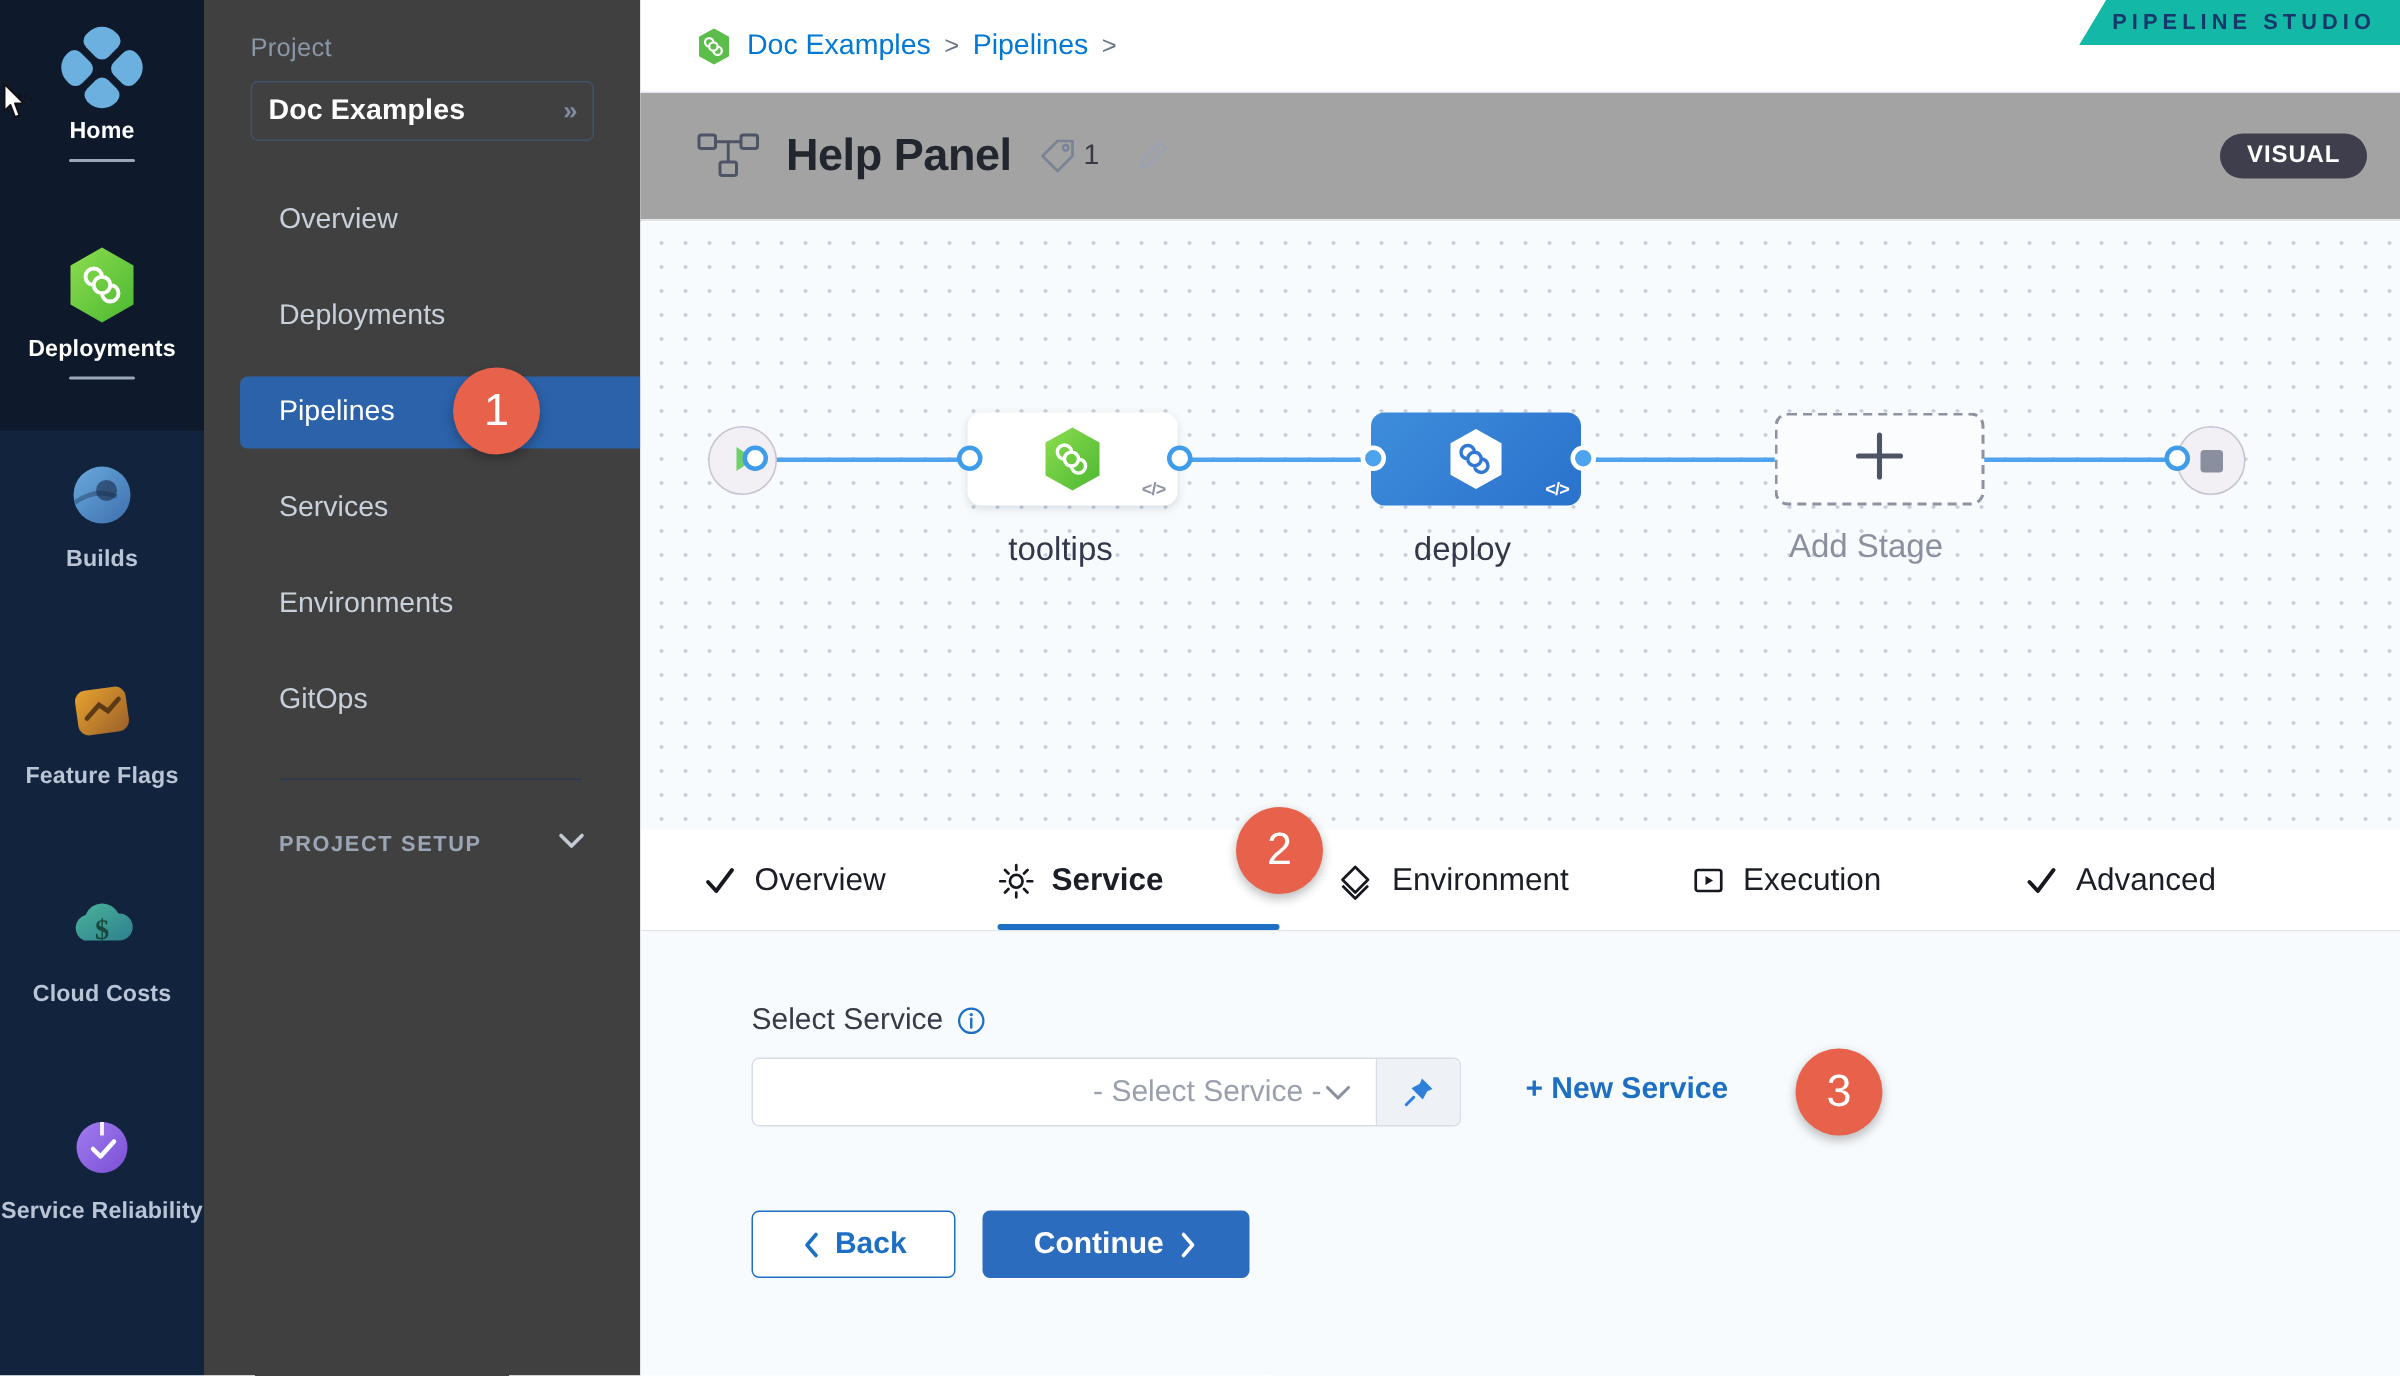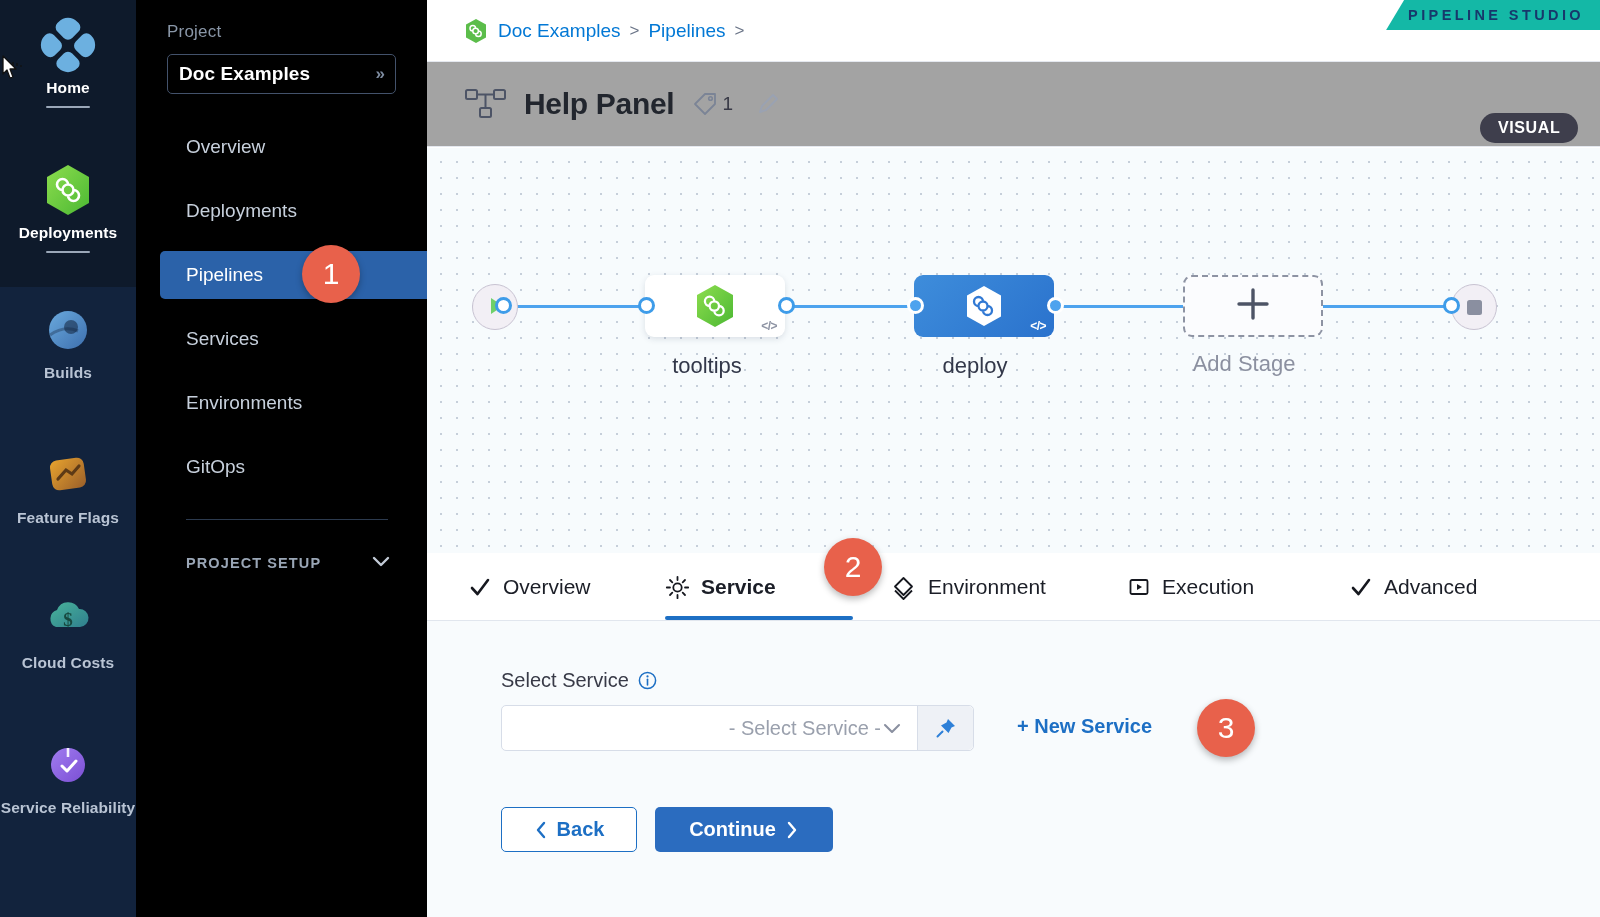--- a/index.html
+++ b/index.html
@@ -45,21 +45,21 @@
   .ico-home i:nth-child(4) { border-bottom-right-radius: 13px; }
 
   .hexwrap { width: 50px; height: 54px; margin: 0 auto; position: relative; }
 
   
   .cursor { position: absolute; left: 0px; top: 54px; width: 26px; height: 32px; }
 
   
   .proj {
     position: absolute; left: 136px; top: 0; width: 291px; height: 917px;
-    background: #000000;
+    background: #404040;
     padding-left: 36px;
   }
   .proj-label {
     position: absolute; left: 31px; top: 22px;
     font-size: 17px; color: #8a97a8; letter-spacing: .2px;
   }
   .proj-select {
     position: absolute; left: 31px; top: 54px; width: 229px; height: 40px;
     border: 1.5px solid #43526b; border-radius: 5px;
     display: flex; align-items: center; justify-content: space-between;
@@ -109,21 +109,21 @@
     background: #a3a3a3; border-bottom: 1px solid #e4e8ef;
     display: flex; align-items: center; padding-left: 37px;
   }
   .page-title { font-size: 30px; font-weight: bold; color: #22262e; margin-left: 16px; letter-spacing: -.3px; }
   .tag-count { font-size: 19px; color: #383946; margin-left: 4px; }
 
   .visual-pill {
     position: absolute; left: 1053px; top: 89px; height: 30px;
     background: #3e3e4c; color: #ffffff; border-radius: 15px;
     font-size: 16px; font-weight: bold; letter-spacing: .6px;
-    display: flex; align-items: center; padding: 0 18px; margin-top: 24px;
+    display: flex; align-items: center; padding: 0 18px;
   }
 
   
   .canvas {
     position: absolute; left: 0; top: 148px; width: 1173px; height: 405px;
     background-color: #f7fbfd;
     background-image: radial-gradient(#c6cfda 1.1px, transparent 1.1px);
     background-size: 16px 16px;
     background-position: 6px 6px;
     overflow: hidden;

